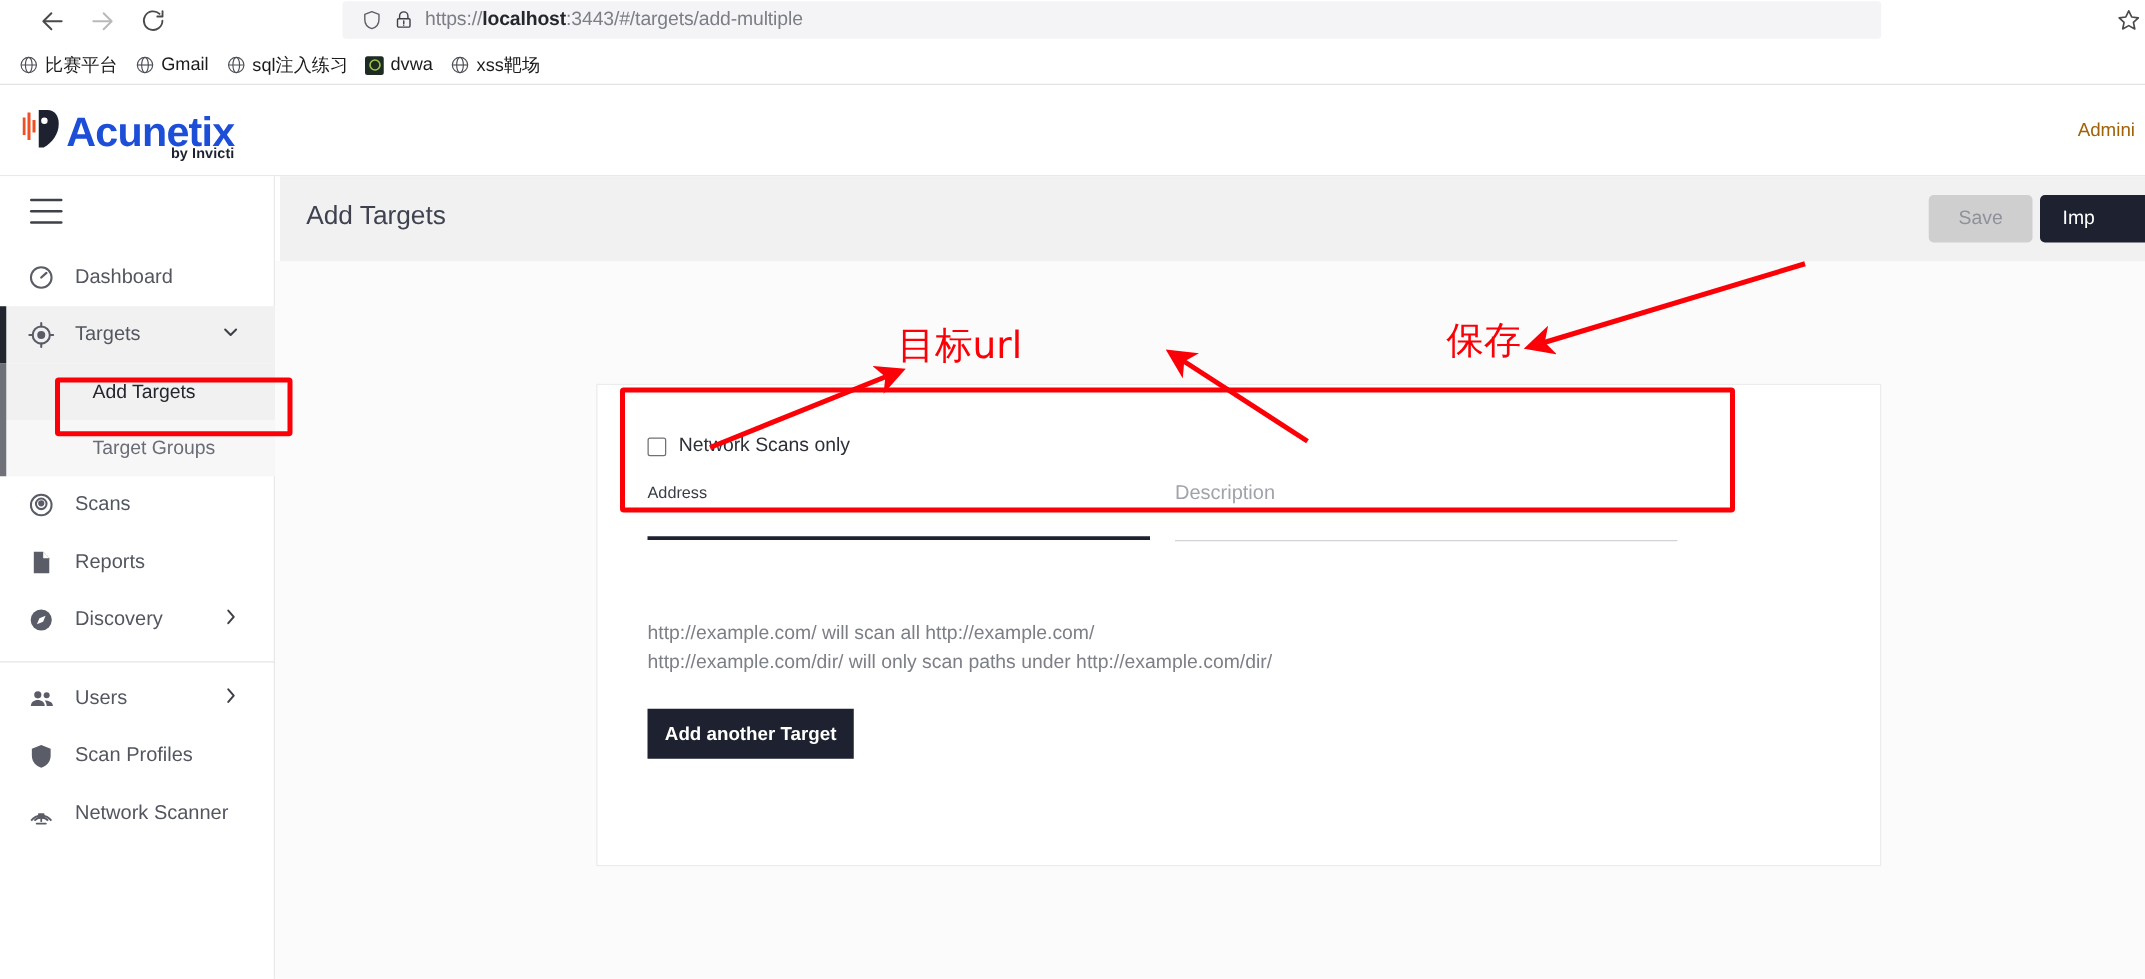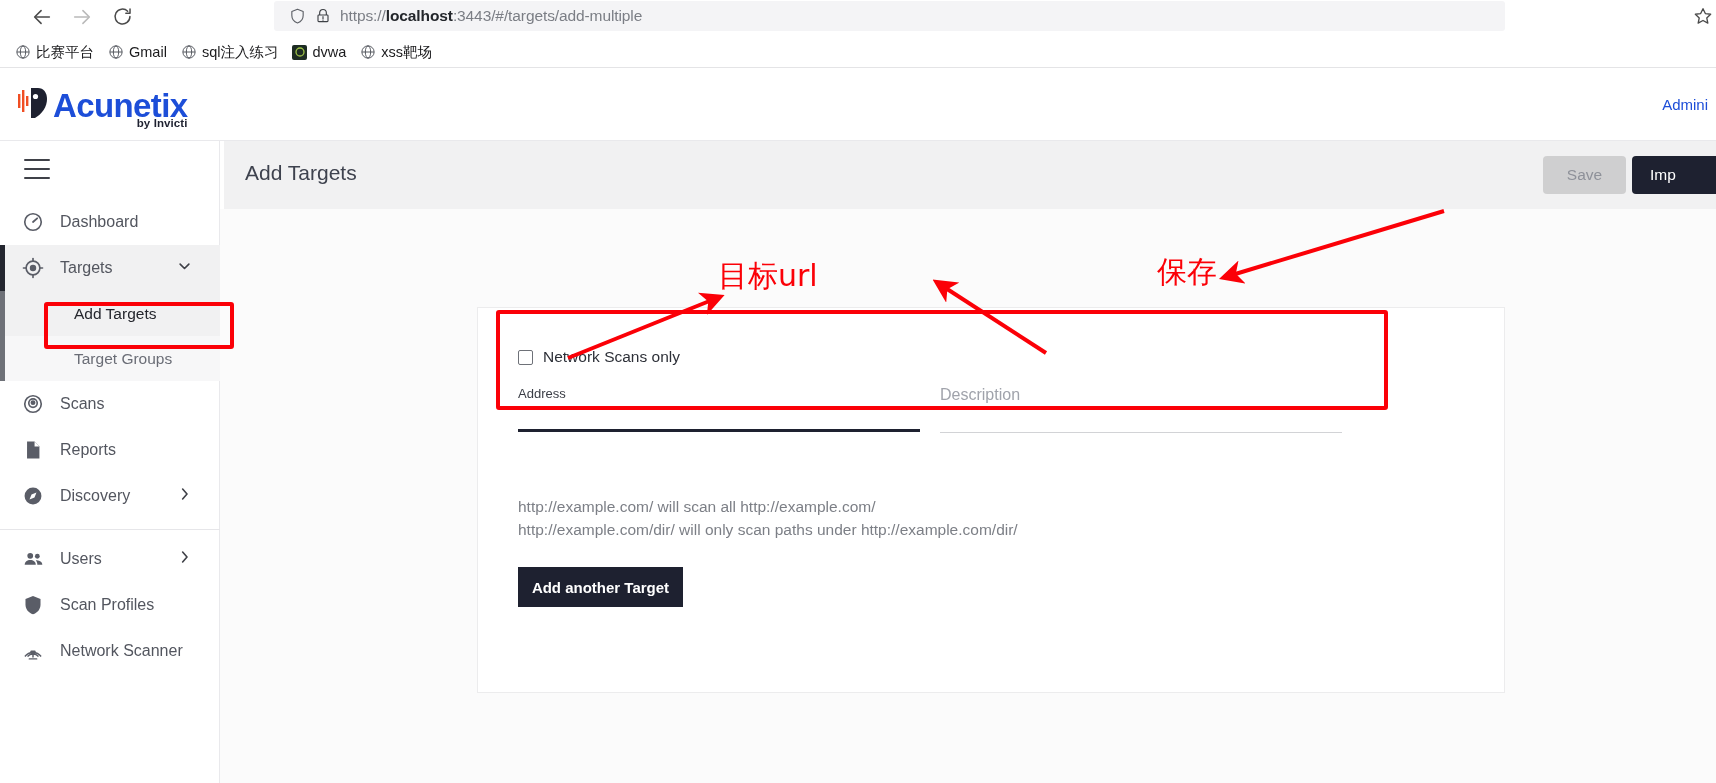--- a/index.html
+++ b/index.html
@@ -104,21 +104,21 @@
     margin-left: 5px;
   }
   #logo-sub {
     position:absolute; right: 0; top: 33px;
     font-size: 11.5px; font-weight: bold; color:#1e2130;
     letter-spacing: 0.1px;
   }
   #logo-wrap { position: relative; }
   #account-name {
     position: absolute; right: -28px; top: 26px;
-    font-size: 15px; color: #1d4ed8;
+    font-size: 15px; color: #a16207;
     white-space: nowrap;
   }
 
   
   #sidebar {
     position: absolute; top: 73px; left: 0;
     width: 220px; height: 642px;
     background: #ffffff;
     border-right: 1px solid #e9e9ec;
   }

